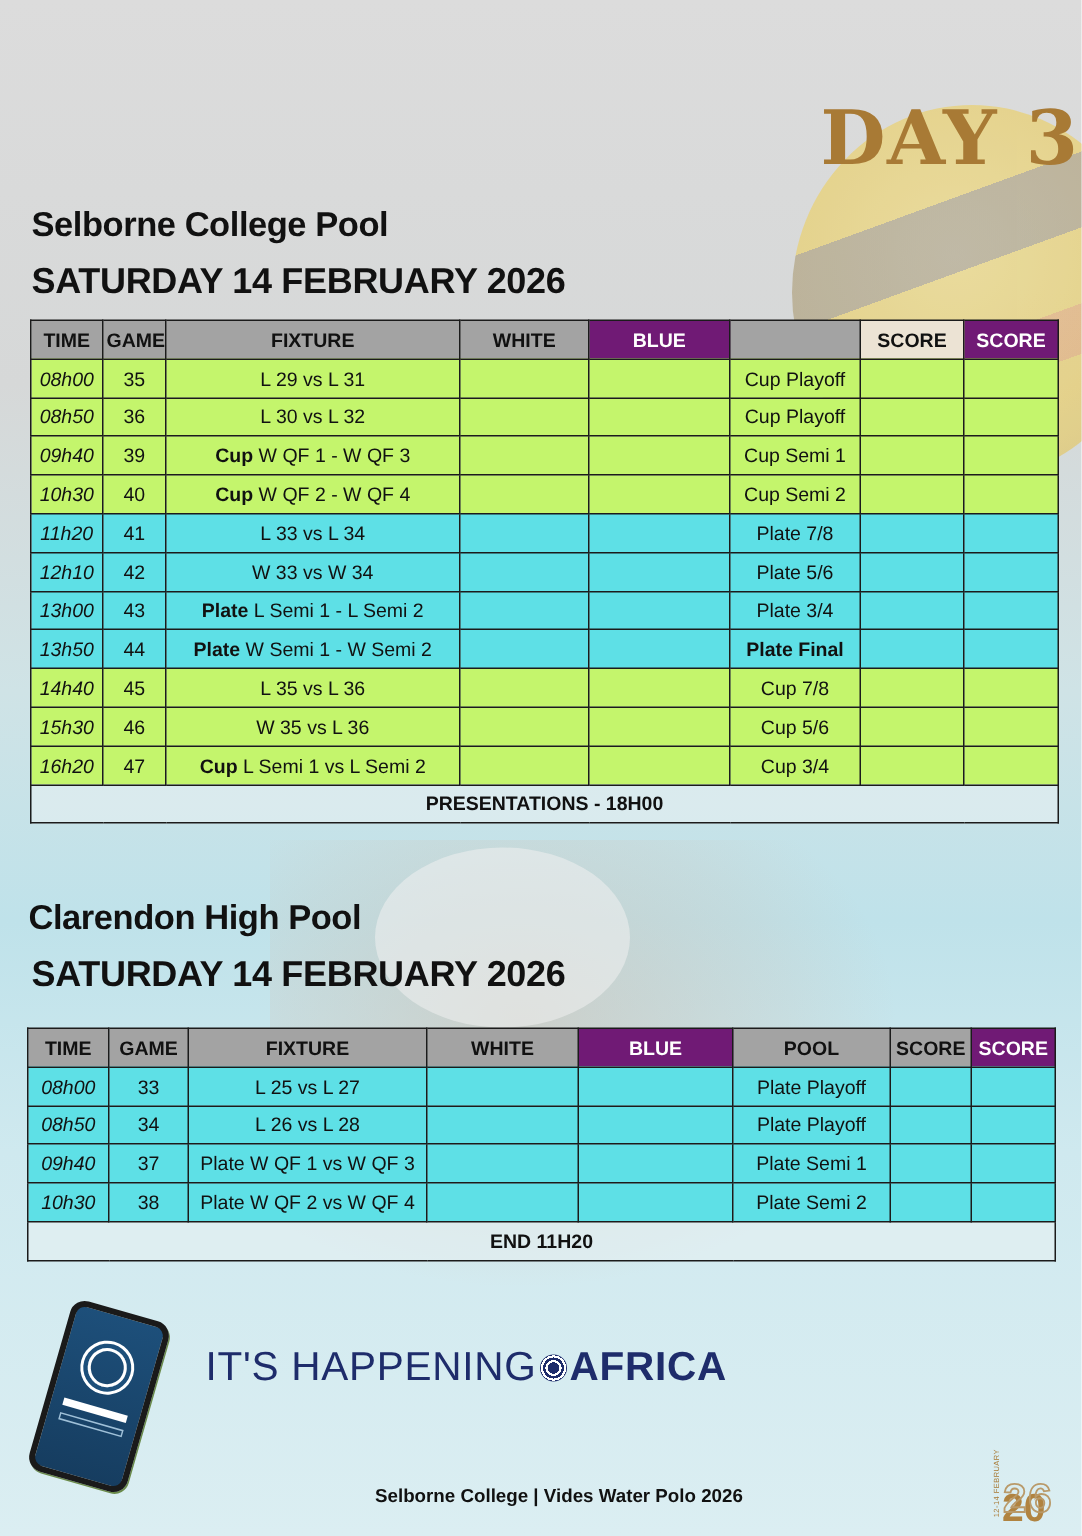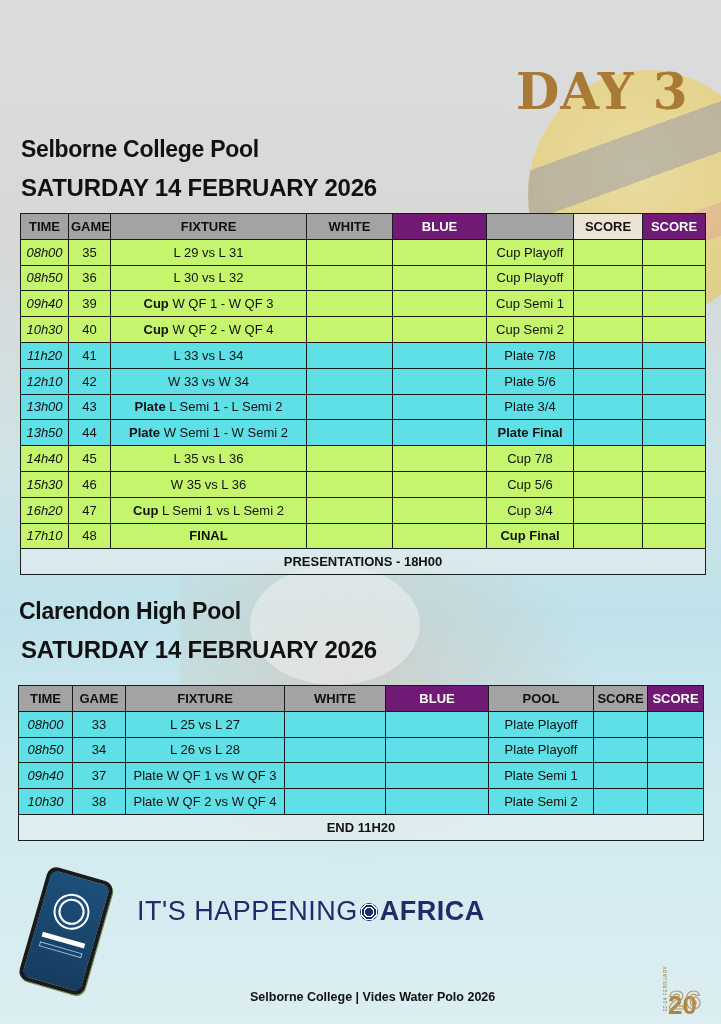--- a/index.html
+++ b/index.html
@@ -17,21 +17,21 @@
   }
   .bg-swimmer {
     position: absolute; left: 180px; top: 560px; width: 420px; height: 300px;
     background: radial-gradient(ellipse at 40% 40%, rgba(210,180,160,0.45) 0%, rgba(210,180,160,0.15) 50%, transparent 70%);
   }
   .bg-cap {
     position: absolute; left: 250px; top: 565px; width: 170px; height: 120px; border-radius: 50%;
     background: rgba(240,240,240,0.55);
   }
   .day-title {
-    position: absolute; left: 516px; top: 62px; font-family: "DejaVu Serif", "Liberation Serif", serif;
+    position: absolute; left: 547px; top: 62px; font-family: "DejaVu Serif", "Liberation Serif", serif;
     font-size: 50px; color: #a87a35; letter-spacing: 1px; font-weight: bold;
   }
   .pool-title {
     position: absolute; font-size: 23px; font-weight: bold; color: #111; letter-spacing: -0.3px;
   }
   .date-title {
     position: absolute; font-size: 24px; font-weight: bold; color: #111; letter-spacing: -0.2px;
   }
   table.sched {
     position: absolute; border-collapse: collapse; table-layout: fixed;
@@ -222,30 +222,20 @@
       <tr class="lime">
         <td class="left">16h20</td>
         <td>47</td>
         <td><span class="b">Cup</span><span style="white-space: pre;"> L Semi 1 vs L Semi 2</span></td>
         <td></td>
         <td></td>
         <td>Cup 3/4</td>
         <td></td>
         <td></td>
       </tr>
-      <tr class="lime">
-        <td class="left">17h10</td>
-        <td>48</td>
-        <td><span class="b">FINAL</span><span style="white-space: pre;"></span></td>
-        <td></td>
-        <td></td>
-        <td class="b">Cup Final</td>
-        <td></td>
-        <td></td>
-      </tr>
     </tbody>
   <tfoot>
     <tr>
       <td colspan="8" class="note">PRESENTATIONS - 18H00</td>
     </tr>
   </tfoot>
 </table>
 
 <div class="pool-title" style="left:19px; top:598px;">Clarendon High Pool</div>
 <div class="date-title" style="left:21px; top:636px;">SATURDAY 14 FEBRUARY 2026</div>

